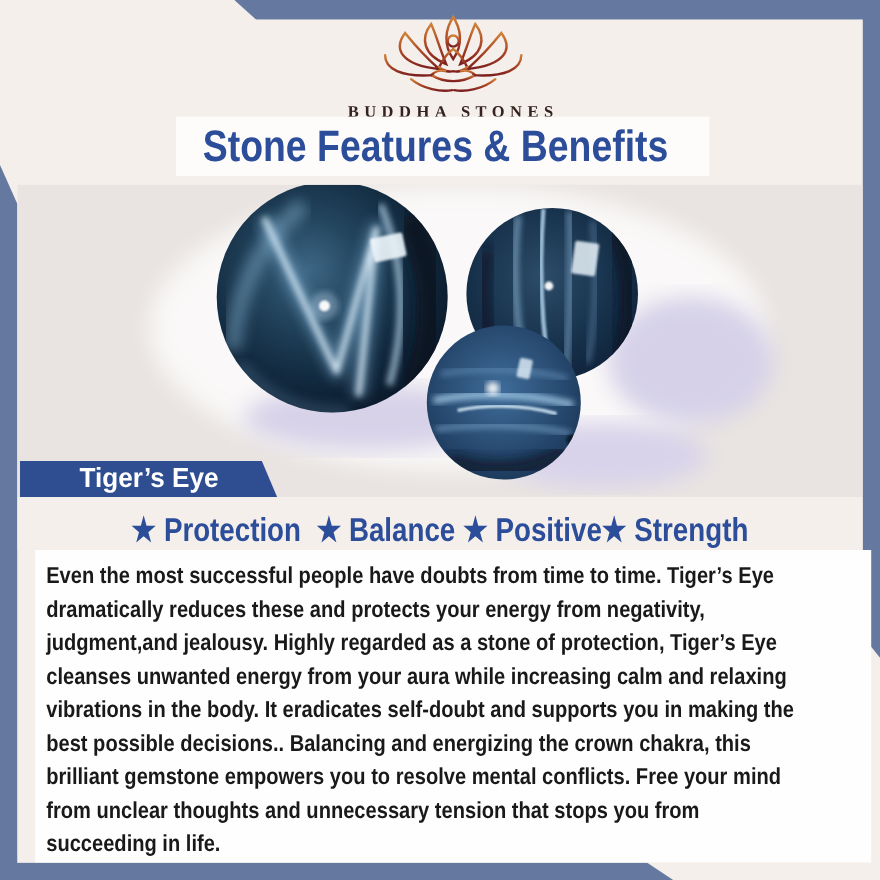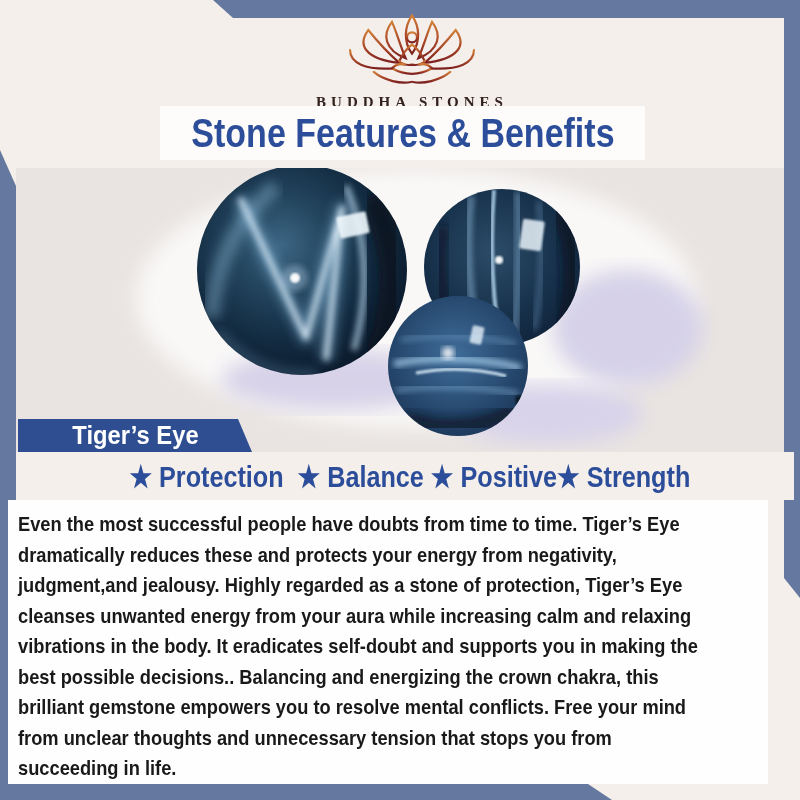--- a/index.html
+++ b/index.html
@@ -18,39 +18,39 @@
     clip-path:polygon(0 0,100% 36px,100% 100%,0 100%);}
   .frame-bottom{left:0;top:784px;width:612px;height:16px;
     clip-path:polygon(0 0,588px 0,100% 100%,0 100%);}
   
   .logo{position:absolute;left:12px;top:10px;width:800px;display:flex;
     flex-direction:column;align-items:center;}
   .brand-name{margin-top:2px;font-family:"Liberation Serif",serif;
     font-size:15px;font-weight:600;letter-spacing:5px;color:#33221d;}
   
   .title-band{position:absolute;left:160px;top:106px;width:485px;height:54px;
-    background:#fdfcfa;display:flex;align-items:center;justify-content:center;}
+    background:#fdfcfa;display:flex;align-items:center;justify-content:flex-end;}
   .title-text{color:#2c4d9a;font-weight:700;font-size:40px;white-space:nowrap;
     transform:scaleX(.85);}
   
   .image-area{position:absolute;left:16px;top:168px;width:768px;height:284px;
     background:#e9e4e1;overflow:hidden;}
   
   .name-banner{position:absolute;left:18px;top:419px;width:234px;height:33px;
     background:#2f4e92;display:flex;align-items:center;justify-content:center;
     clip-path:polygon(0 0,calc(100% - 14px) 0,100% 100%,0 100%);z-index:5;text-align:center;}
   .name-text{color:#ffffff;font-weight:700;font-size:25px;white-space:nowrap;
     transform:scaleX(.95);}
   
   .stars-band{position:absolute;left:16px;top:452px;width:768px;height:48px;
-    background:#f4efea;display:flex;align-items:center;justify-content:center;margin-left:10px;}
+    background:#f4efea;display:flex;align-items:flex-end;justify-content:center;}
   .stars-text{color:#2c4d9a;font-weight:700;font-size:30px;white-space:pre;
     transform:scaleX(.84);}
   
-  .text-area{position:absolute;left:8px;top:500px;width:760px;height:284px;
+  .text-area{position:absolute;left:32px;top:500px;width:760px;height:284px;
     background:#fefefe;padding:9px 0 16px 10px;box-sizing:border-box;}
   .body-line{font-size:21px;font-weight:700;line-height:30.5px;color:#191919;
     white-space:nowrap;transform:scaleX(.87);transform-origin:0 50%;}
 </style>
 </head>
 <body>
 
 <div class="frame frame-top"></div>
 <div class="frame frame-right"></div>
 <div class="frame frame-left"></div>

